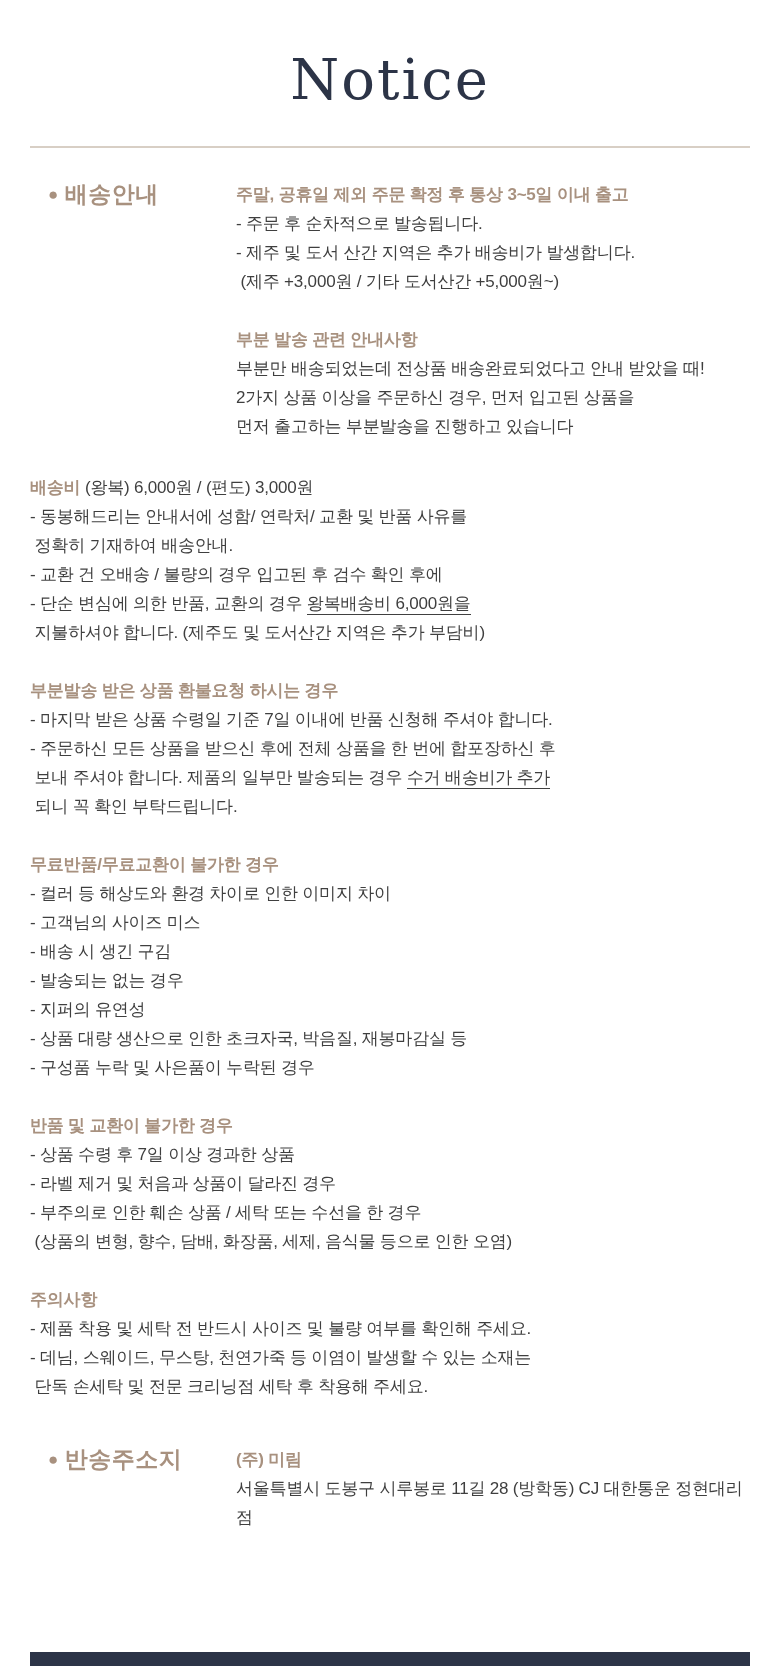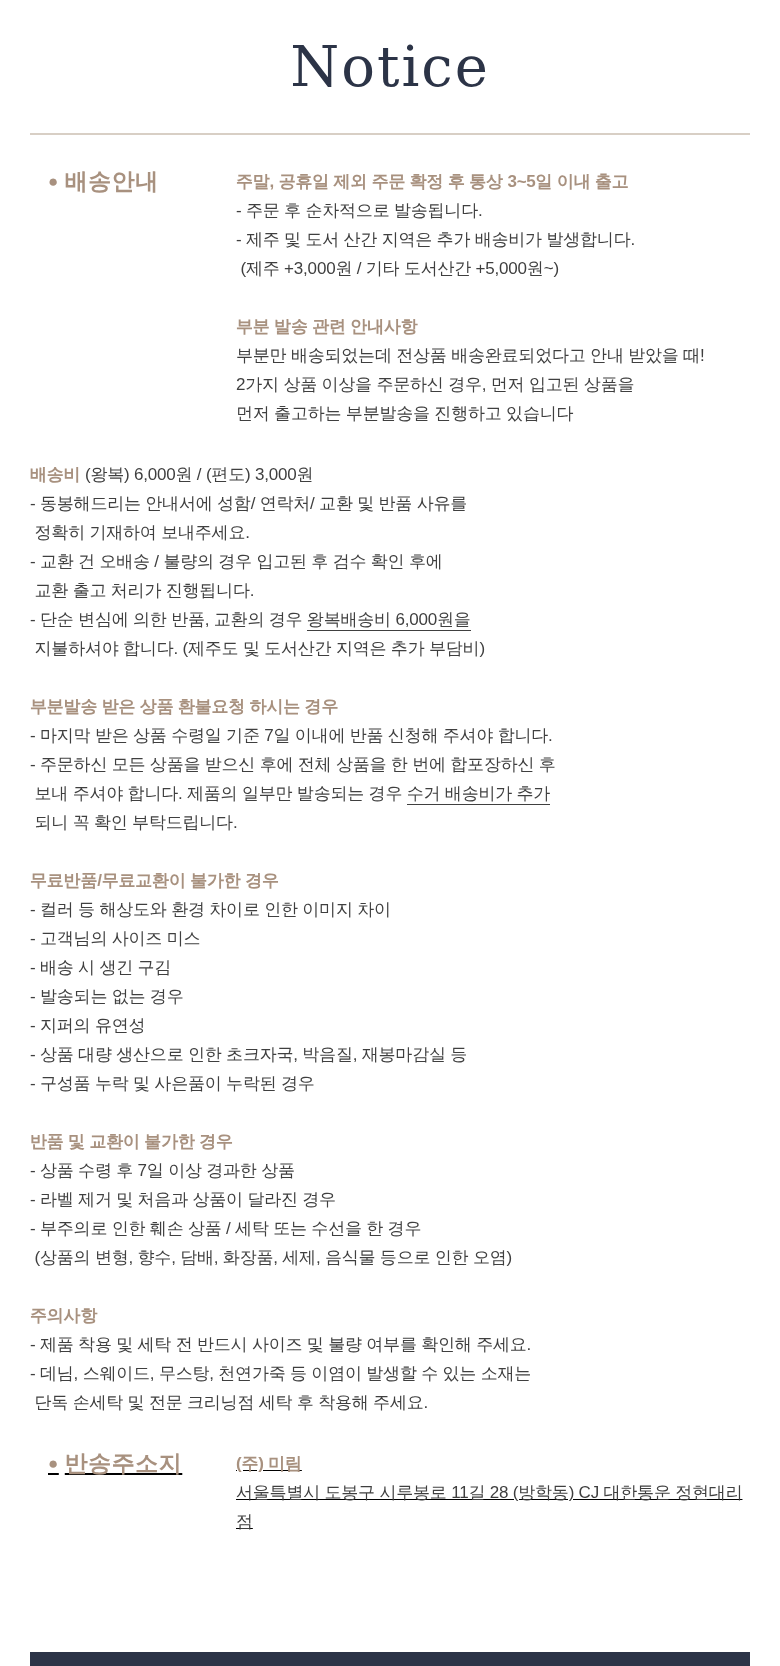--- a/index.html
+++ b/index.html
@@ -8,21 +8,21 @@
     height: 1666px;
     background: #ffffff;
     position: relative;
     overflow: hidden;
     font-family: "Liberation Sans", "DejaVu Sans", sans-serif;
   }
   .page { position: relative; width: 780px; height: 1666px; }
 
   .title {
     margin: 0;
-    padding-top: 35px;
+    padding-top: 48px;
     text-align: center;
     font-family: "DejaVu Serif", "Liberation Serif", serif;
     font-weight: 400;
     font-size: 56px;
     letter-spacing: 2px;
     color: #2c3447;
     line-height: 1.15;
   }
   .divider {
     height: 0;
@@ -30,21 +30,21 @@
     margin: 34px 30px 0 30px;
   }
 
   .section {
     display: flex;
     align-items: flex-start;
     padding: 0 30px;
   }
   .section.s0 { margin-top: 32px; }
   .section.s1 { margin-top: 32px; }
-  .section.s2 { margin-top: 32px; text-decoration: underline; }
+  .section.s2 { margin-top: 44px; }
 
   .section-label {
     flex: none;
     width: 206px;
     box-sizing: border-box;
     padding-left: 18px;
     color: #a8917f;
     font-weight: 700;
     font-size: 23px;
     line-height: 29px;
@@ -118,25 +118,24 @@
 </div>
   </section>
 
   <section class="section s1">
     <div class="section-content">
   <div class="block">
     <div class="line"><span class="block-heading">배송비</span><span class="heading-suffix"> (왕복) 6,000원 / (편도) 3,000원</span></div>
 
   <div class="line">- 동봉해드리는 안내서에 성함/ 연락처/ 교환 및 반품 사유를</div>
 
-  <div class="line"> 정확히 기재하여 보내주세요.</div>
+  <div class="line"> 정확히 기재하여 배송안내.</div>
 
   <div class="line">- 교환 건 오배송 / 불량의 경우 입고된 후 검수 확인 후에</div>
 
-  <div class="line"> 교환 출고 처리가 진행됩니다.</div>
 
   <div class="line"><span>- 단순 변심에 의한 반품, 교환의 경우 </span><span class="u">왕복배송비 6,000원을</span><span></span></div>
 
   <div class="line"> 지불하셔야 합니다. (제주도 및 도서산간 지역은 추가 부담비)</div>
 </div>
 
   <div class="block">
     <div class="line"><span class="block-heading">부분발송 받은 상품 환불요청 하시는 경우</span><span class="heading-suffix"></span></div>
 
   <div class="line">- 마지막 받은 상품 수령일 기준 7일 이내에 반품 신청해 주셔야 합니다.</div>

